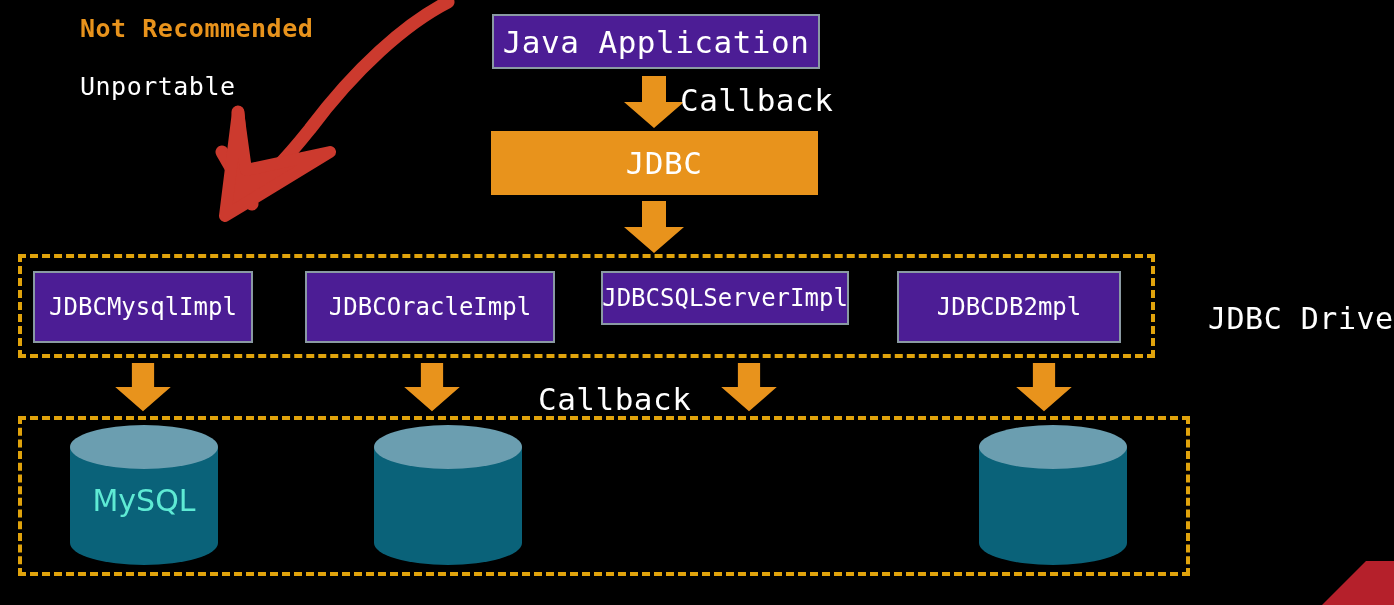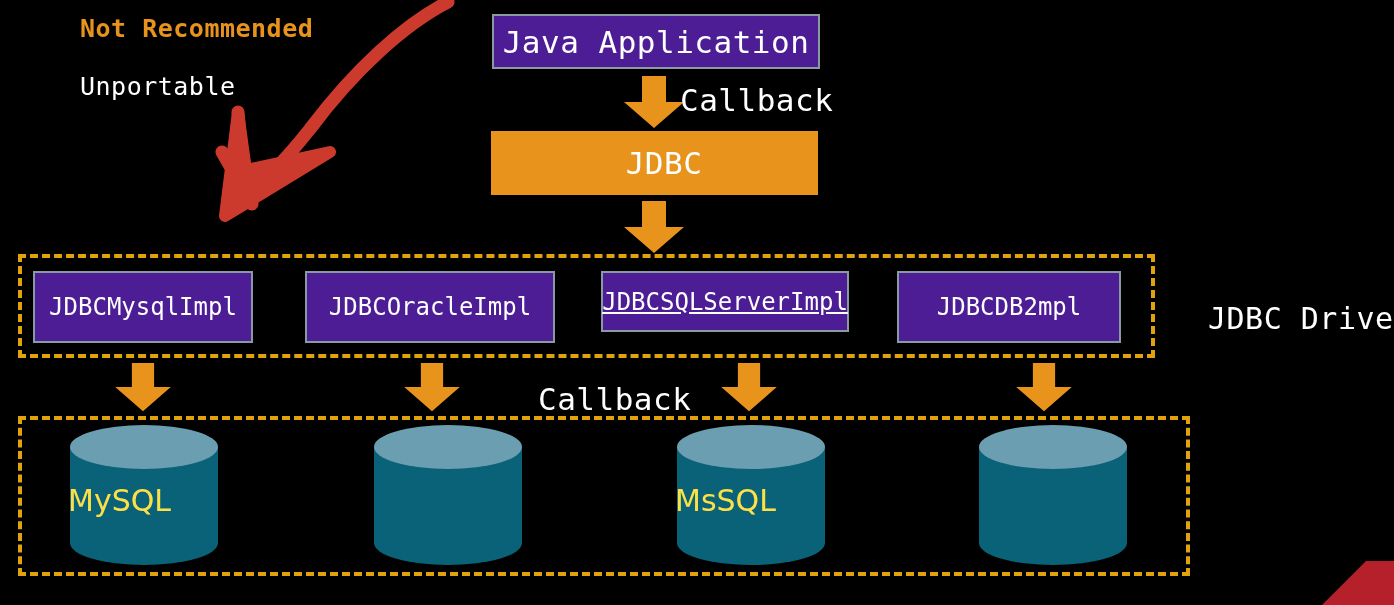--- a/index.html
+++ b/index.html
@@ -99,21 +99,22 @@
 
   
   .cylinder {
     position: absolute;
   }
   .cyl-svg { display: block; }
   .cyl-label {
     position: absolute;
     left: 0;
     right: 0;
-    color: #fde047;
+    text-align: center;
+    color: #5eead4;
     font-size: 30px;
     font-family: "DejaVu Sans", sans-serif;
     white-space: pre;
   }
 
   
   .sketch-arrow {
     position: absolute;
     left: 190px;
     top: -6px;
@@ -169,21 +170,21 @@
   <div class="dashed-group" style="left:18px; top:254px; width:1137px; height:104px;"></div>
 
   <div class="node-box teal-box impl-box" style="left:33px; top:271px; width:220px; height:72px;">
     <span>JDBCMysqlImpl</span>
   </div>
 
   <div class="node-box teal-box impl-box" style="left:305px; top:271px; width:250px; height:72px;">
     <span>JDBCOracleImpl</span>
   </div>
 
-  <div class="node-box teal-box impl-box" style="left:601px; top:271px; width:248px; height:61px;text-decoration:underline;">
+  <div class="node-box teal-box impl-box" style="left:601px; top:271px; width:248px; height:54px;">
     <span>JDBCSQLServerImpl</span>
   </div>
 
   <div class="node-box teal-box impl-box" style="left:897px; top:271px; width:224px; height:72px;">
     <span>JDBCDB2mpl</span>
   </div>
 
   <div class="txt side-label" style="left:1208px; top:304px;">JDBC Driver</div>
 
   <div class="block-arrow" style="left:113px; top:363px;">
@@ -219,27 +220,20 @@
     <div class="cyl-label" style="top:58px;">MySQL</div>
   </div>
 
   <div class="cylinder" style="left:372px; top:425px; width:152px; height:140px;">
     <svg class="cyl-svg" width="152" height="140" viewBox="0 0 152 140">
       <path d="M2 22 L2 118 A74 22 0 0 0 150 118 L150 22 Z" fill="#0a6279"></path>
       <ellipse cx="76" cy="22" rx="74" ry="22" fill="#6b9eb0"></ellipse>
     </svg>
   </div>
 
-  <div class="cylinder" style="left:675px; top:425px; width:152px; height:140px;">
-    <svg class="cyl-svg" width="152" height="140" viewBox="0 0 152 140">
-      <path d="M2 22 L2 118 A74 22 0 0 0 150 118 L150 22 Z" fill="#0a6279"></path>
-      <ellipse cx="76" cy="22" rx="74" ry="22" fill="#6b9eb0"></ellipse>
-    </svg>
-    <div class="cyl-label" style="top:58px;">MsSQL</div>
-  </div>
 
   <div class="cylinder" style="left:977px; top:425px; width:152px; height:140px;">
     <svg class="cyl-svg" width="152" height="140" viewBox="0 0 152 140">
       <path d="M2 22 L2 118 A74 22 0 0 0 150 118 L150 22 Z" fill="#0a6279"></path>
       <ellipse cx="76" cy="22" rx="74" ry="22" fill="#6b9eb0"></ellipse>
     </svg>
   </div>
 
   <div class="corner-deco" style="left:1322px; top:561px;">
     <svg width="72" height="44" viewBox="0 0 72 44">

